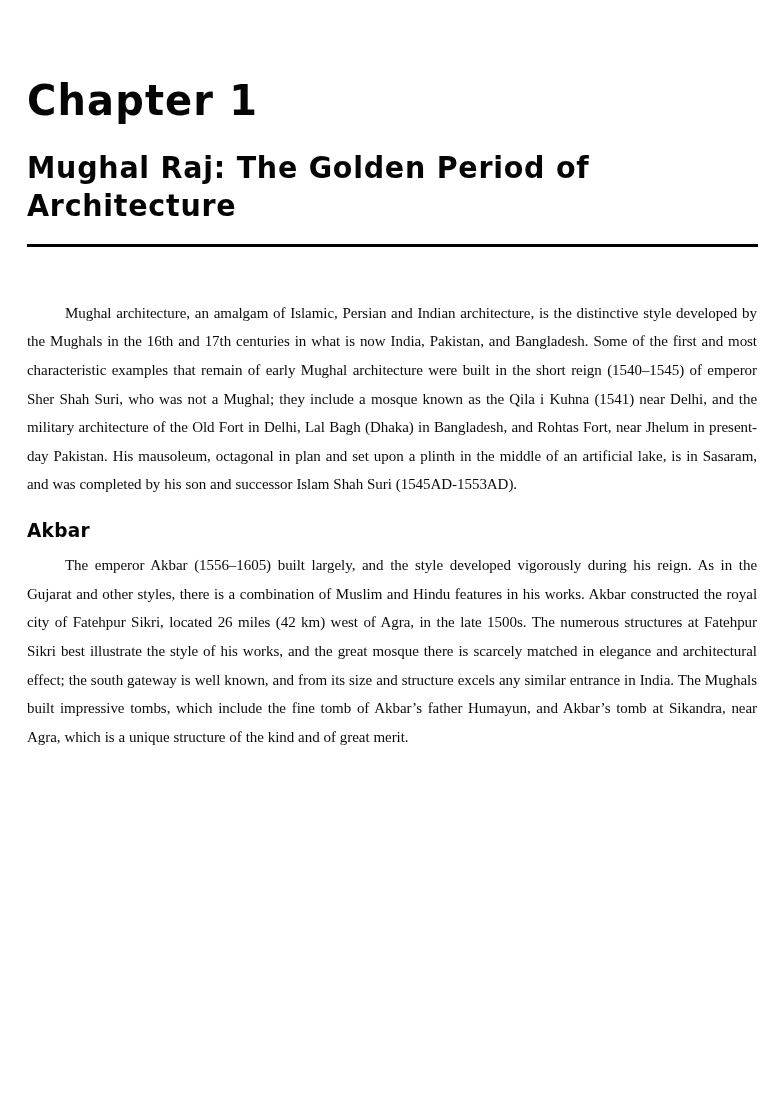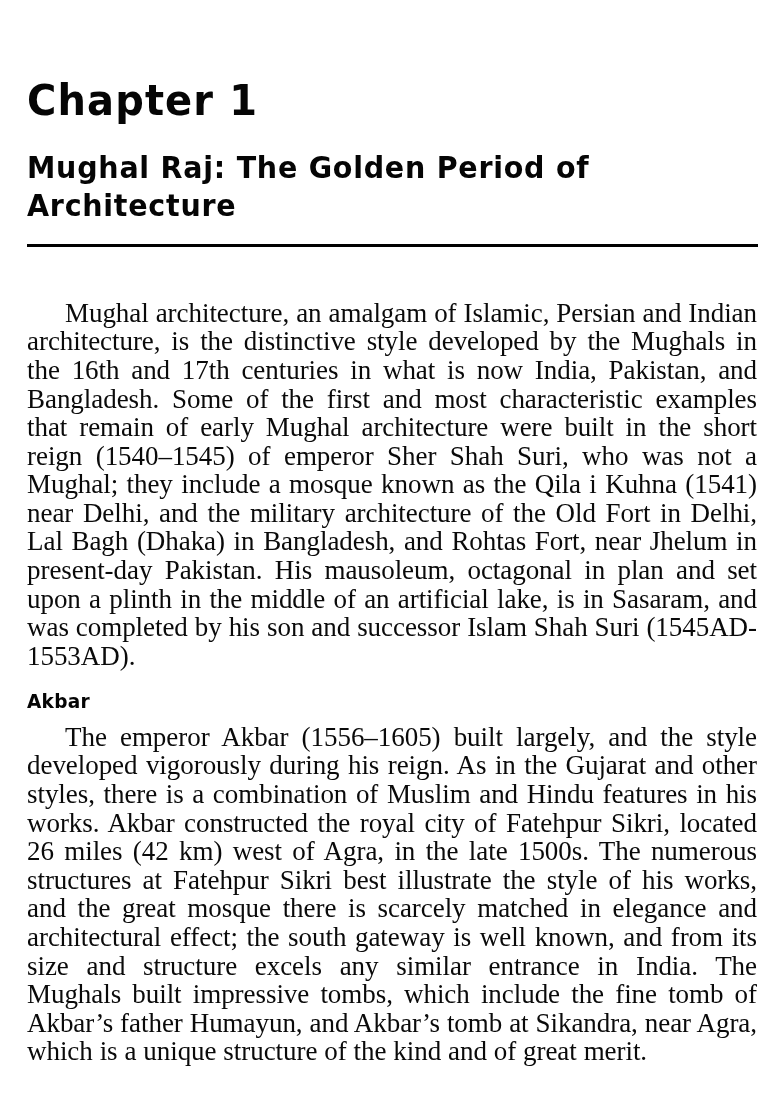--- a/index.html
+++ b/index.html
@@ -56,21 +56,21 @@
     margin: 0;
     margin-top: 19px;
     width: 731px;
     height: 3px;
     background: #000000;
   }
 
   
   .body-paragraph {
     margin: 0;
-    font-size: 27px;
+    font-size: 15px;
     line-height: 28.6px;
     text-align: justify;
     text-indent: 38px;
     letter-spacing: -0.05px;
     word-spacing: 0.2px;
     color: #0a0a0a;
   }
   .para-first { padding-top: 52px; }
 
   .section-heading {

